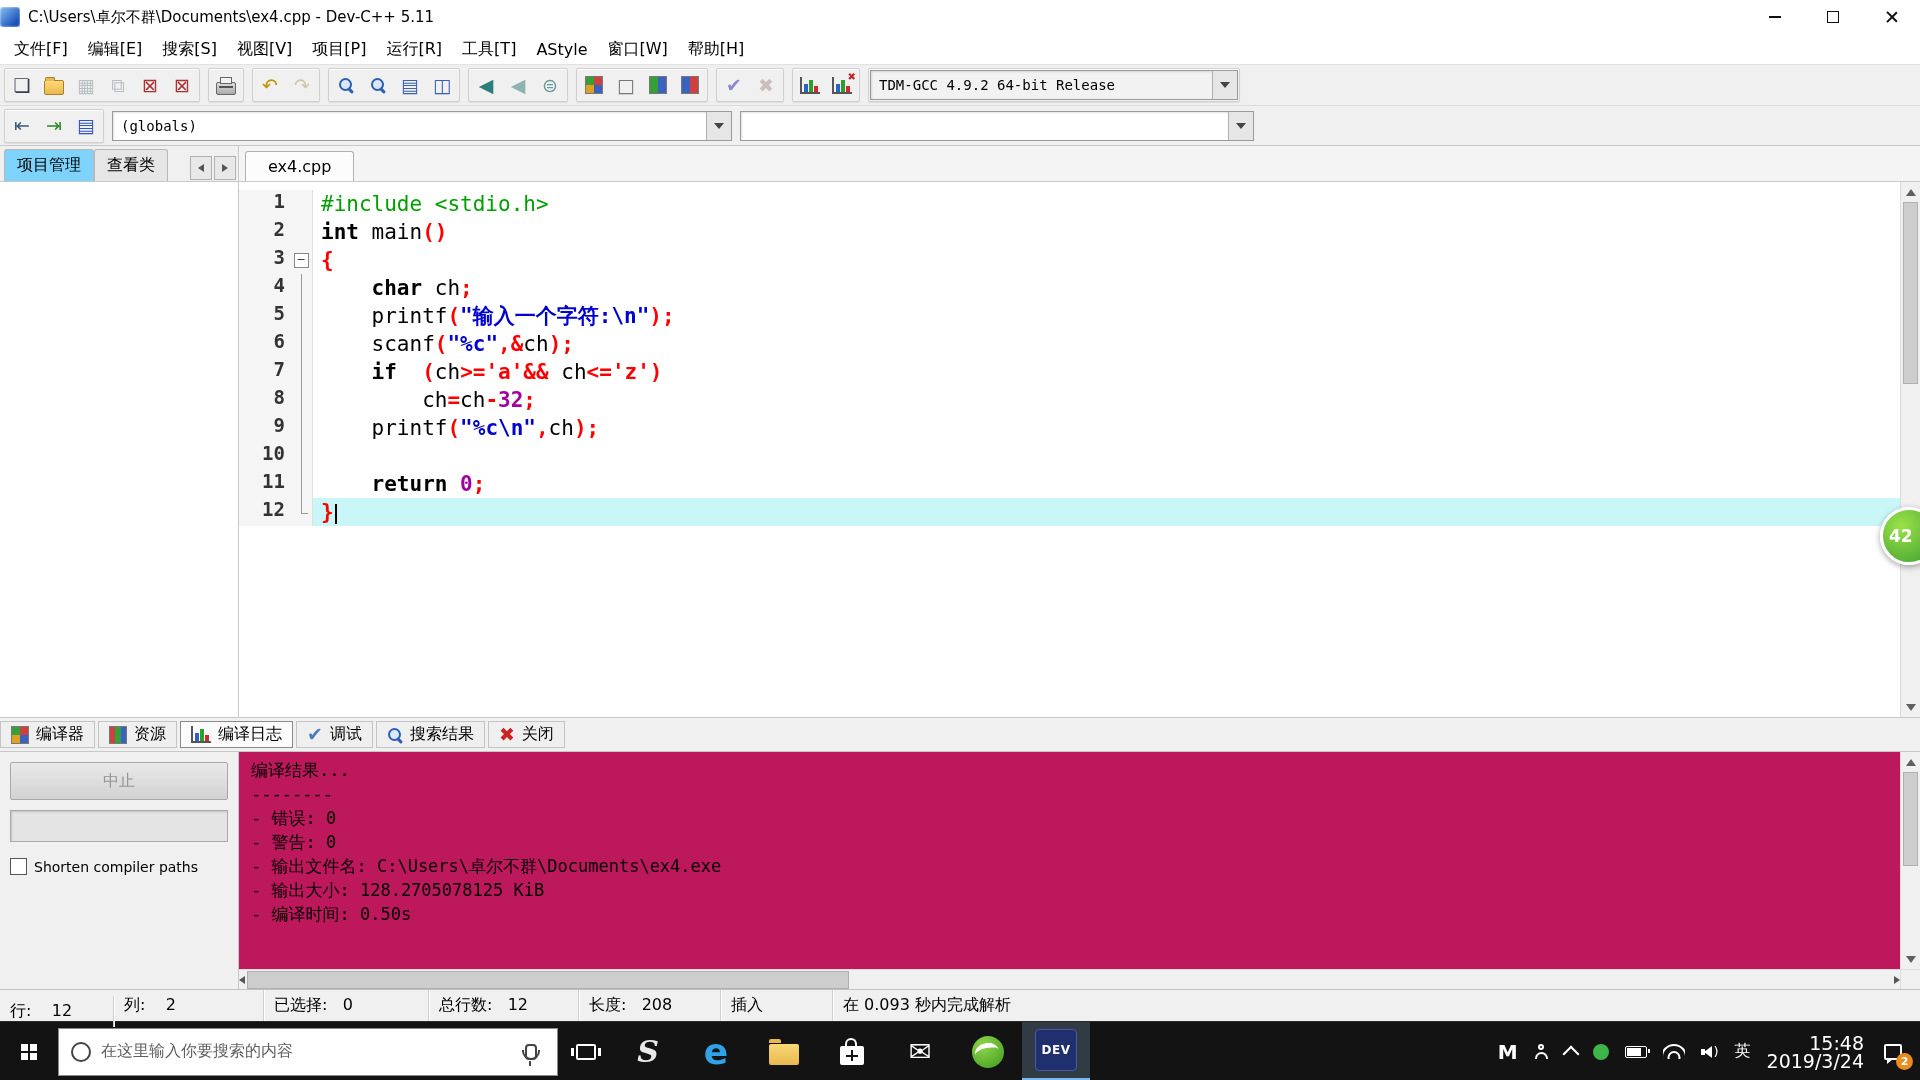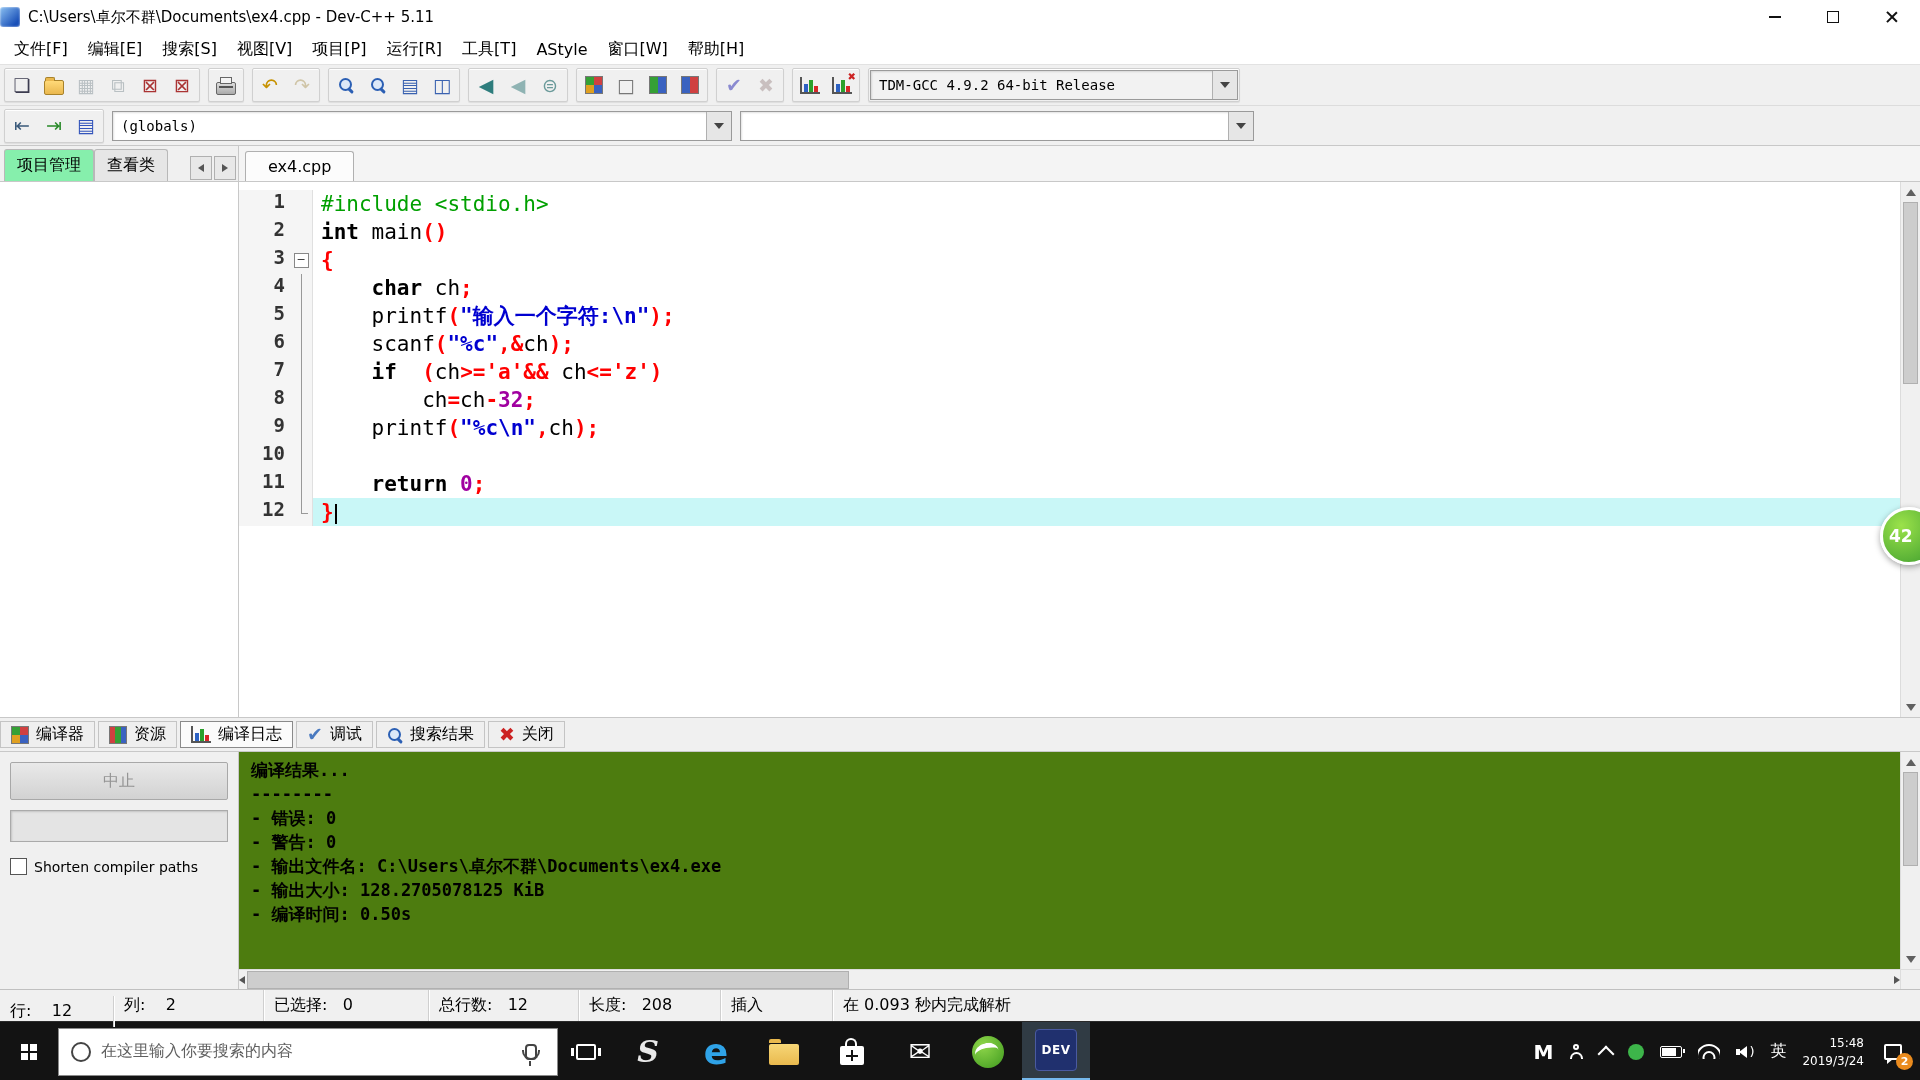--- a/index.html
+++ b/index.html
@@ -61,21 +61,21 @@
   .ico-chart,.ico-chartx{width:18px;height:15px;border-left:2px solid #555;border-bottom:2px solid #555;position:relative;
     background:linear-gradient(#2d62c4,#2d62c4) 2px 100%/4px 8px no-repeat,
                linear-gradient(#2ca02c,#2ca02c) 7px 100%/4px 12px no-repeat,
                linear-gradient(#d62728,#d62728) 12px 100%/4px 6px no-repeat;}
   .ico-chartx::after{content:"✖";color:#c22;font-size:10px;position:absolute;right:-4px;top:-6px;}
 
   
   .tabsrow{height:36px;display:flex;background:#f0f0f0;border-bottom:1px solid #c8c8c8;box-sizing:border-box;}
   .side-tabs{width:239px;display:flex;align-items:flex-end;padding:0 2px 0 4px;border-right:1px solid #c8c8c8;box-sizing:border-box;}
   .stab{padding:5px 12px;font-size:16px;border:1px solid #b8b8b8;border-bottom:none;background:#e6e6e6;border-radius:3px 3px 0 0;white-space:nowrap;}
-  .stab.active{background:#86efac;}
+  .stab.active{background:#7dd3fc;}
   .tab-arrow{width:20px;height:22px;border:1px solid #b0b0b0;background:#e8e8e8;display:flex;align-items:center;justify-content:center;margin-left:2px;margin-bottom:1px;}
   .t-left{width:0;height:0;border-top:4px solid transparent;border-bottom:4px solid transparent;border-right:6px solid #555;}
   .t-right{width:0;height:0;border-top:4px solid transparent;border-bottom:4px solid transparent;border-left:6px solid #555;}
   .ed-tabs{flex:1;display:flex;align-items:flex-end;padding-left:6px;background:#f4f4f4;}
   .ed-tab{padding:5px 22px;background:#fcfcfc;border:1px solid #b0b0b0;border-bottom:none;border-radius:3px 3px 0 0;font-size:16px;}
 
   
   .mainrow{height:535px;display:flex;box-sizing:border-box;}
   .sidebar{width:239px;background:#fff;border-right:1px solid #c8c8c8;box-sizing:border-box;}
   .editor{flex:1;display:flex;background:#fff;overflow:hidden;}
@@ -113,21 +113,21 @@
   .btab{display:flex;align-items:center;gap:7px;padding:0 10px;height:27px;border:1px solid #c4c4c4;background:#efefef;font-size:16px;box-sizing:border-box;white-space:nowrap;}
   .btab.active{background:#fbfbfb;border-color:#8a8a8a;}
 
   
   .bpanel{height:237px;display:flex;box-sizing:border-box;background:#f0f0f0;}
   .bleft{width:239px;border-right:1px solid #c8c8c8;box-sizing:border-box;padding:10px;}
   .abort-btn{width:100%;height:38px;background:linear-gradient(#e9e9e9,#d2d2d2);border:1px solid #a8a8a8;color:#949494;font-size:16px;border-radius:2px;font-family:inherit;}
   .prog{margin-top:10px;height:30px;border:1px solid #aaa;background:#e4e4e4;box-shadow:inset 1px 1px 2px rgba(0,0,0,.15);}
   .cbrow{margin-top:16px;display:flex;align-items:center;gap:7px;font-size:14px;}
   .cb{width:15px;height:15px;border:1px solid #555;background:#fff;flex:none;}
-  .blog{flex:1;background:#4d7c0f;position:relative;overflow:hidden;font-weight:bold;}
+  .blog{flex:1;background:#be185d;position:relative;overflow:hidden;}
   .log-lines{position:absolute;left:0;top:0;right:20px;bottom:20px;padding:6px 12px;overflow:hidden;
              font-family:"DejaVu Sans Mono","Liberation Mono",monospace;font-size:17px;line-height:24px;}
   .log-line{white-space:pre;}
   .log-vsb{position:absolute;right:0;top:0;bottom:20px;width:20px;background:#f0f0f0;border-left:1px solid #ddd;display:flex;flex-direction:column;box-sizing:border-box;}
   .log-hsb{position:absolute;left:0;right:20px;bottom:0;height:20px;background:#f0f0f0;border-top:1px solid #ddd;display:flex;align-items:center;box-sizing:border-box;}
   .hthumb{height:16px;width:600px;margin-left:2px;background:#cdcdcd;border:1px solid #b0b0b0;}
   .vthumb{height:92px;}
   .log-corner{position:absolute;right:0;bottom:0;width:20px;height:20px;background:#f0f0f0;border-left:1px solid #ddd;border-top:1px solid #ddd;box-sizing:border-box;}
 
   
@@ -181,21 +181,21 @@
   .tray-bat::before{content:"";position:absolute;right:-4px;top:2px;width:2px;height:4px;background:#fff;}
   .tray-bat::after{content:"";position:absolute;left:1px;top:1px;bottom:1px;width:14px;background:#fff;}
   .tray-wifi{width:22px;height:15px;position:relative;overflow:hidden;}
   .tray-wifi::before{content:"";position:absolute;left:50%;top:0;transform:translateX(-50%);width:26px;height:26px;border:2px solid #fff;border-radius:50%;box-sizing:border-box;}
   .tray-wifi::after{content:"";position:absolute;left:50%;top:7px;transform:translateX(-50%);width:13px;height:13px;border:2px solid #fff;border-radius:50%;box-sizing:border-box;}
   .tray-spk{position:relative;width:18px;height:16px;}
   .tray-spk::before{content:"";position:absolute;left:0;top:5px;width:4px;height:6px;background:#fff;}
   .tray-spk::after{content:"";position:absolute;left:3px;top:2px;border-right:8px solid #fff;border-top:6px solid transparent;border-bottom:6px solid transparent;}
   .spk-wave{position:absolute;right:0;top:0;font-size:13px;color:#fff;}
   .tray-ime{font-size:16px;}
-  .clock{text-align:right;font-size:12px;line-height:18px;}
+  .clock{text-align:right;font-size:19px;line-height:18px;}
   .acwrap{position:relative;width:26px;height:24px;display:flex;align-items:center;justify-content:center;}
   .tray-ac{width:18px;height:16px;border:2px solid #fff;border-radius:2px;position:relative;box-sizing:border-box;}
   .tray-ac::after{content:"";position:absolute;left:1px;bottom:-6px;border-top:5px solid #fff;border-right:6px solid transparent;}
   .ac-badge{position:absolute;right:-7px;bottom:-6px;width:17px;height:17px;border-radius:50%;background:#ea8b1e;color:#fff;font-size:11px;font-weight:bold;display:flex;align-items:center;justify-content:center;}
 
   
   .float42{position:absolute;right:-18px;top:507px;width:58px;height:58px;border-radius:50%;
            background:radial-gradient(circle at 35% 30%,#9be24a,#3f9e2f);border:3px solid #fff;
            box-shadow:0 2px 6px rgba(0,0,0,.35);display:flex;align-items:center;color:#fff;
            font-weight:bold;font-size:17px;z-index:50;padding-left:6px;box-sizing:border-box;}

